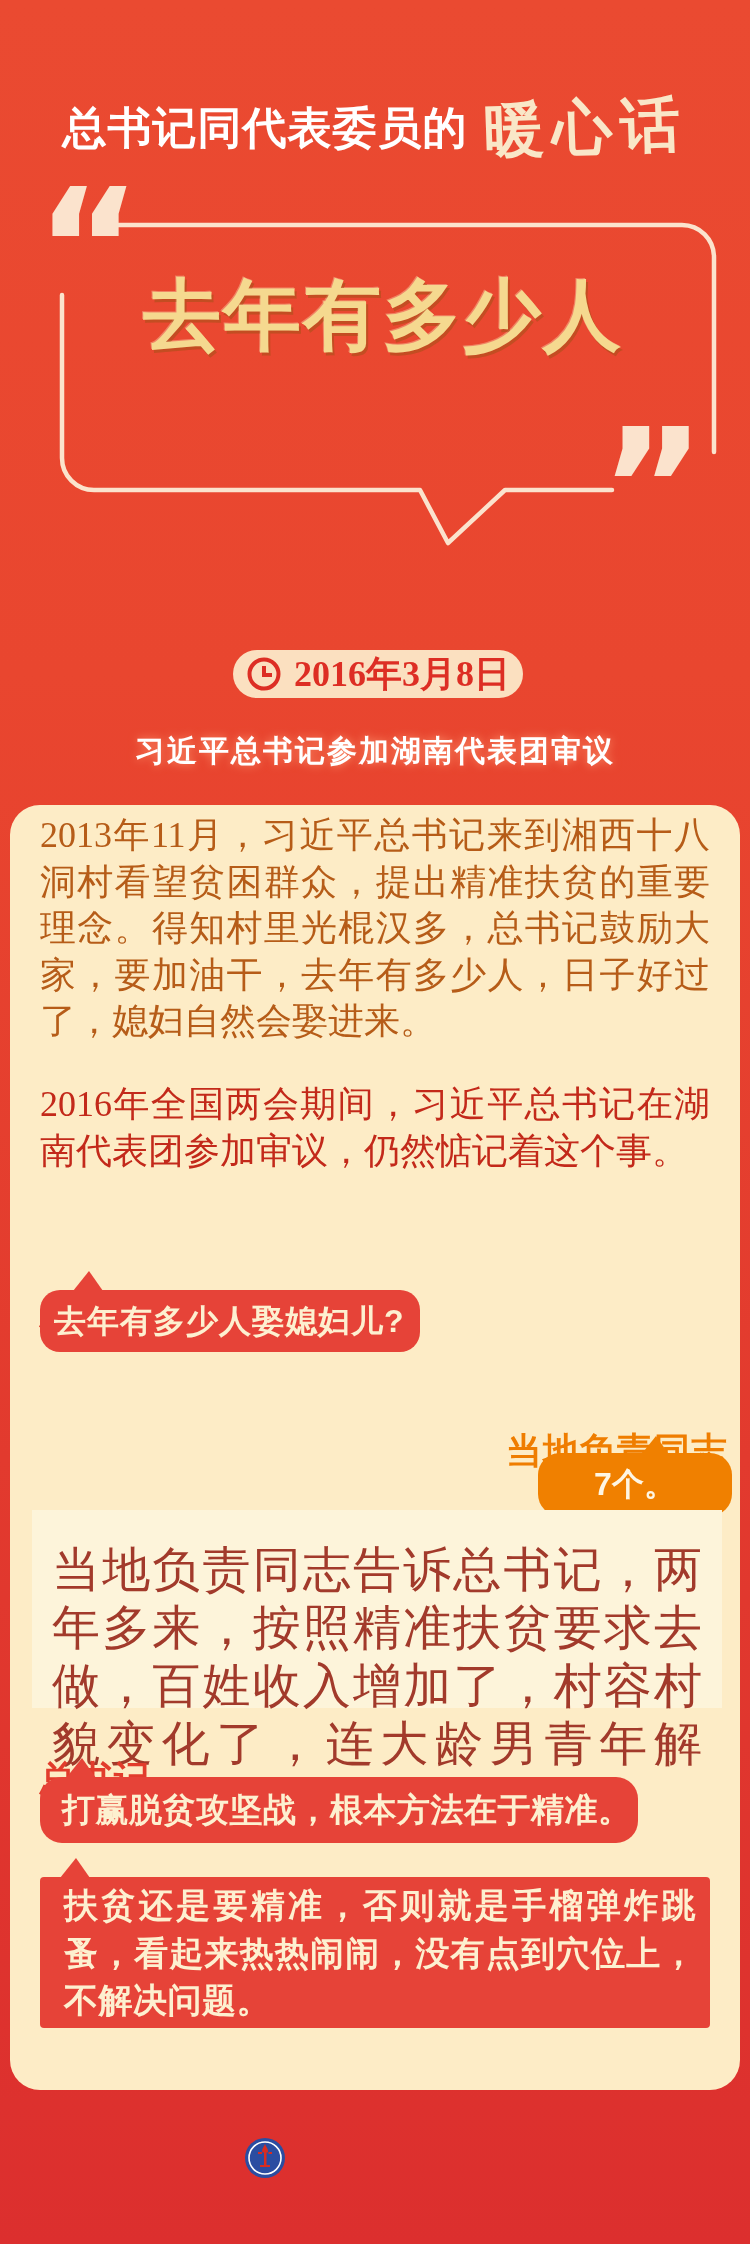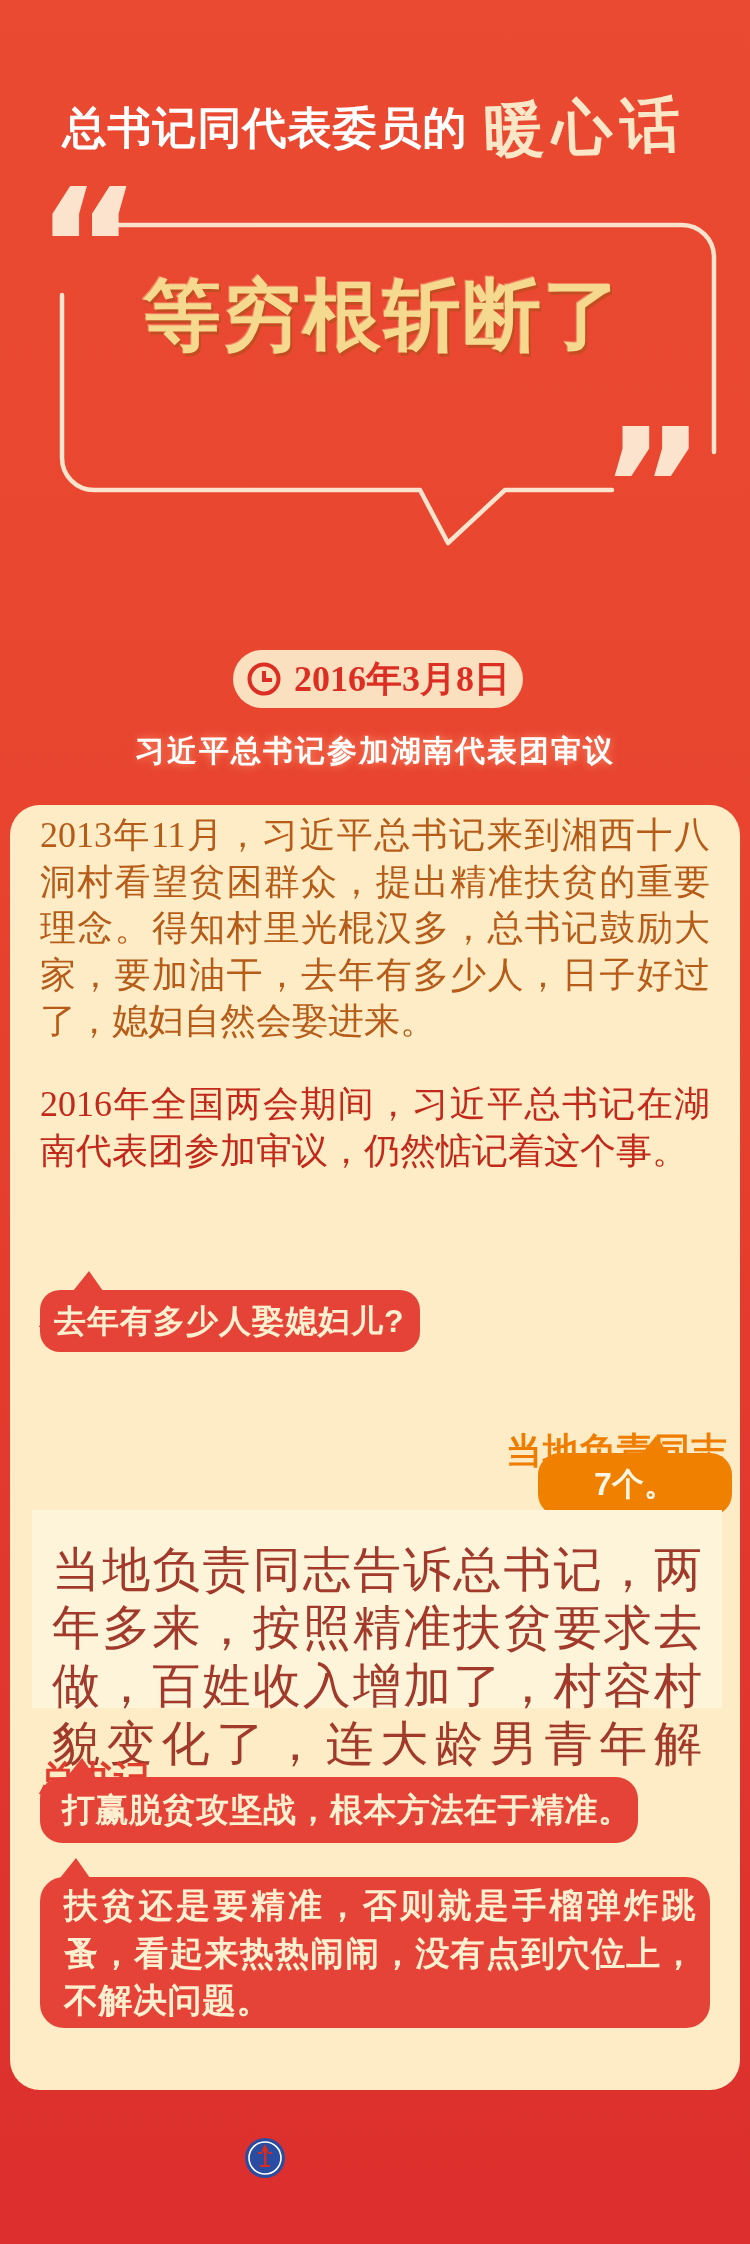--- a/index.html
+++ b/index.html
@@ -32,21 +32,21 @@
   .quote-close { left:600px; top:408px; }
   .big-quote-text {
     position:absolute; left:143px; top:262px;
     font-size:78px; line-height:106px; font-weight:bold;
     letter-spacing:2px; color:#f5d98f;
     text-shadow:2px 3px 0 rgba(158,82,20,0.5), -1px -1px 0 rgba(255,245,200,0.35);
     font-family:"Liberation Sans", sans-serif;
   }
   
   .date-pill {
-    position:absolute; left:233px; top:650px; width:290px; height:58px;
+    position:absolute; left:233px; top:650px; width:290px; height:48px;
     background:#fbe0c0; border-radius:29px;
     display:flex; align-items:center; justify-content:center; gap:12px;
   }
   .date-text {
     font-family:"Liberation Serif", serif;
     font-size:36px; font-weight:bold; color:#dd2e24;
   }
   .event-subtitle {
     position:absolute; top:731px; left:0; right:0; text-align:center;
     font-size:30px; font-weight:bold; color:#ffffff; letter-spacing:2px;
@@ -94,21 +94,21 @@
   .bubble-orange {
     left:538px; top:1453px; width:194px; height:63px; border-radius:22px;
     background:#f08000; color:#fef6e4; font-weight:bold;
     font-size:32px; line-height:63px; text-align:center;
   }
   .bubble-2 {
     left:40px; top:1777px; width:598px; height:66px; border-radius:22px;
     font-size:33px; line-height:66px; padding-left:22px; letter-spacing:0.5px;
   }
   .bubble-3 {
-    left:40px; top:1877px; width:670px; height:151px; border-radius:24px;
+    left:40px; top:1877px; width:670px; height:151px; border-radius:4px;
     font-size:34px; line-height:47.5px; padding:5px 14px 0 24px;
     text-align:justify; letter-spacing:0.5px;
   }
   .narration-block {
     position:absolute; left:32px; top:1510px; width:690px; height:198px;
     background:#fdf4da;
   }
   .narration-text {
     position:absolute; left:52px; top:1541px; width:650px;
     font-family:Liberation Serif, serif;
@@ -133,21 +133,21 @@
   </div>
 
   <svg class="bubble-svg" width="750" height="580" viewBox="0 0 750 580" fill="none">
     <path d="M118,225 H682 A32,32 0 0 1 714,257 V452" stroke="#fbe3cd" stroke-width="4.5" stroke-linecap="round" fill="none"></path>
     <path d="M612,490 H505 L448,543 L420,490 H94 A32,32 0 0 1 62,458 V295" stroke="#fbe3cd" stroke-width="4.5" stroke-linecap="round" stroke-linejoin="round" fill="none"></path>
   </svg>
   <span class="quote-mark quote-open">“</span>
   <span class="quote-mark quote-close">”</span>
 
   <div class="big-quote-text">
-    <div>等穷根斩断了</div>
+    <div>去年有多少人</div>
   </div>
 
   <div class="date-pill">
     <svg width="36" height="36" viewBox="0 0 36 36">
       <circle cx="18" cy="18" r="14.5" stroke="#dd2e24" stroke-width="4" fill="none"></circle>
       <path d="M18,10 V19 H26" stroke="#dd2e24" stroke-width="4" fill="none" stroke-linecap="butt"></path>
     </svg>
     <span class="date-text">2016年3月8日</span>
   </div>
 

